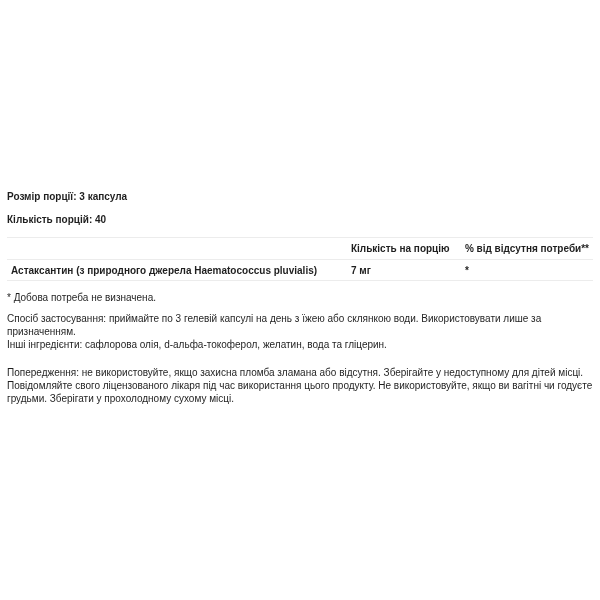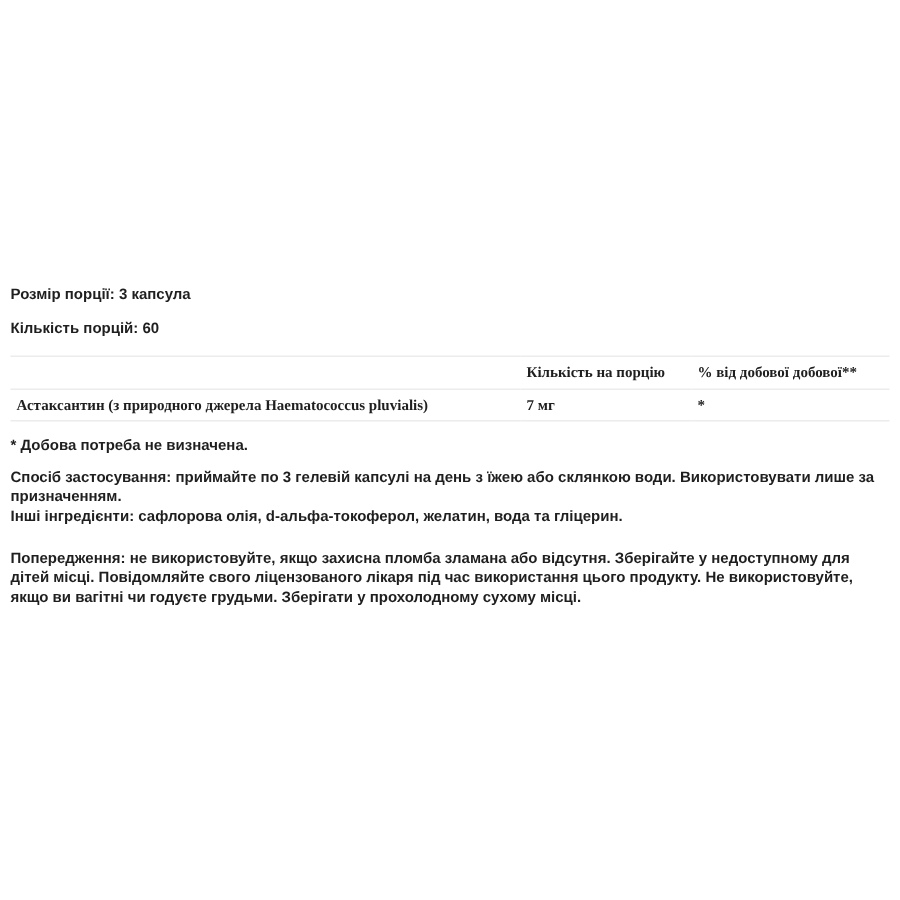--- a/index.html
+++ b/index.html
@@ -4,43 +4,43 @@
 <style>
   html, body { margin: 0; padding: 0; background: #ffffff; }
   body { width: 600px; height: 600px; position: relative; overflow: hidden;
          font-family: "Liberation Sans", "DejaVu Sans", sans-serif; color: #1f1f1f; }
   .wrap { position: absolute; left: 7px; top: 190px; width: 586px; }
   .line { font-size: 10px; font-weight: bold; line-height: 13px; margin: 0; }
   .p1 { position: absolute; top: 0; left: 0; }
   .p2 { position: absolute; top: 23px; left: 0; }
   table { position: absolute; top: 47px; left: 0; width: 586px; border-collapse: collapse; }
   th, td { font-size: 10px; font-weight: bold; text-align: left; padding: 0 4px; height: 20px;
-           border-top: 1px solid #ececec; border-bottom: 1px solid #ececec; white-space: nowrap; font-family: Liberation Serif, serif; }
+           border-top: 1px solid #ececec; border-bottom: 1px solid #ececec; white-space: nowrap; }
   th { height: 21px; }
   .c1 { width: 332px; }
   .c2 { width: 106px; }
-  .blk { position: absolute; left: 0; width: 586px; font-size: 10px; font-weight: bold; line-height: 13px; margin: 0; }
+  .blk { position: absolute; left: 0; width: 586px; font-size: 10px; font-weight: normal; line-height: 13px; margin: 0; }
   .b1 { top: 101px; }
   .b2 { top: 122px; }
   .b3 { top: 148px; }
   .b4 { top: 176px; }
 </style>
 </head>
 <body>
 
 <div class="wrap">
   <p class="line p1">Розмір порції: 3 капсула</p>
-  <p class="line p2">Кількість порцій: 60</p>
+  <p class="line p2">Кількість порцій: 40</p>
 
   <table>
     <thead>
       <tr>
         <th class="c1"></th>
         <th class="c2">Кількість на порцію</th>
-        <th>% від добової добової**</th>
+        <th>% від відсутня потреби**</th>
       </tr>
     </thead>
     <tbody>
       <tr>
         <td class="c1">Астаксантин (з природного джерела Haematococcus pluvialis)</td>
         <td class="c2">7 мг</td>
         <td>*</td>
       </tr>
     </tbody>
   </table>

